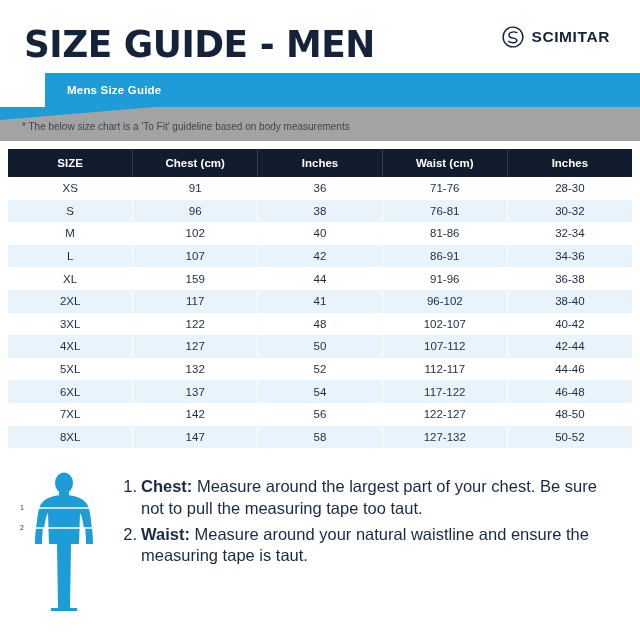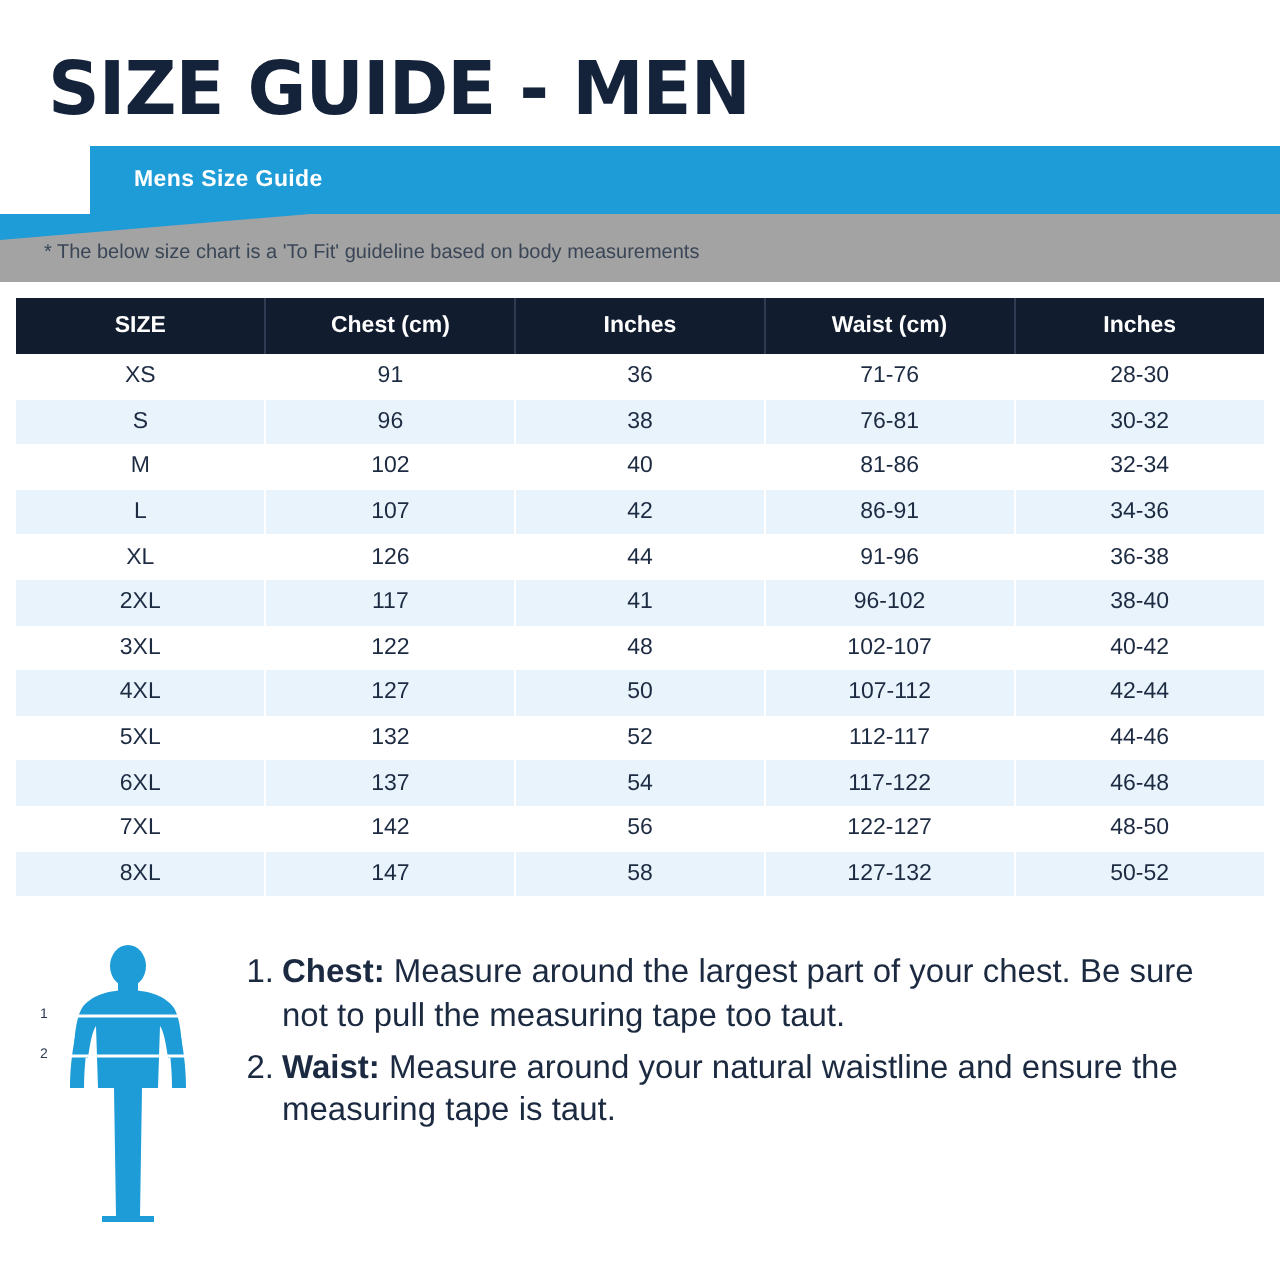--- a/index.html
+++ b/index.html
@@ -182,20 +182,29 @@
     font-weight: bold;
   }
 </style>
 </head>
 <body>
 
 <div class="page">
 
   <div class="header">
     <div class="title">SIZE GUIDE - MEN</div>
+    <div class="brand">
+      <span class="brand-mark">
+        <svg viewBox="0 0 40 40" width="22" height="22" aria-hidden="true">
+          <circle cx="20" cy="20" r="18" fill="none" stroke="#14233a" stroke-width="2.6"></circle>
+          <path d="M27 12 C20 9, 11 12, 13 18 C15 24, 27 20, 27 26 C27 31, 18 32, 12 28" fill="none" stroke="#14233a" stroke-width="2.6" stroke-linecap="round"></path>
+        </svg>
+      </span>
+      <span class="brand-name">SCIMITAR</span>
+    </div>
   </div>
 
   <div class="banner">
     <span class="banner-text">Mens Size Guide</span>
   </div>
   <div class="notch-row">
     <span class="notch"></span>
     <span class="note-text">* The below size chart is a 'To Fit' guideline based on body measurements</span>
   </div>
 
@@ -234,21 +243,21 @@
         </tr>
         <tr class="even">
           <td>L</td>
           <td>107</td>
           <td>42</td>
           <td>86-91</td>
           <td>34-36</td>
         </tr>
         <tr class="odd">
           <td>XL</td>
-          <td>126</td>
+          <td>159</td>
           <td>44</td>
           <td>91-96</td>
           <td>36-38</td>
         </tr>
         <tr class="even">
           <td>2XL</td>
           <td>117</td>
           <td>41</td>
           <td>96-102</td>
           <td>38-40</td>

